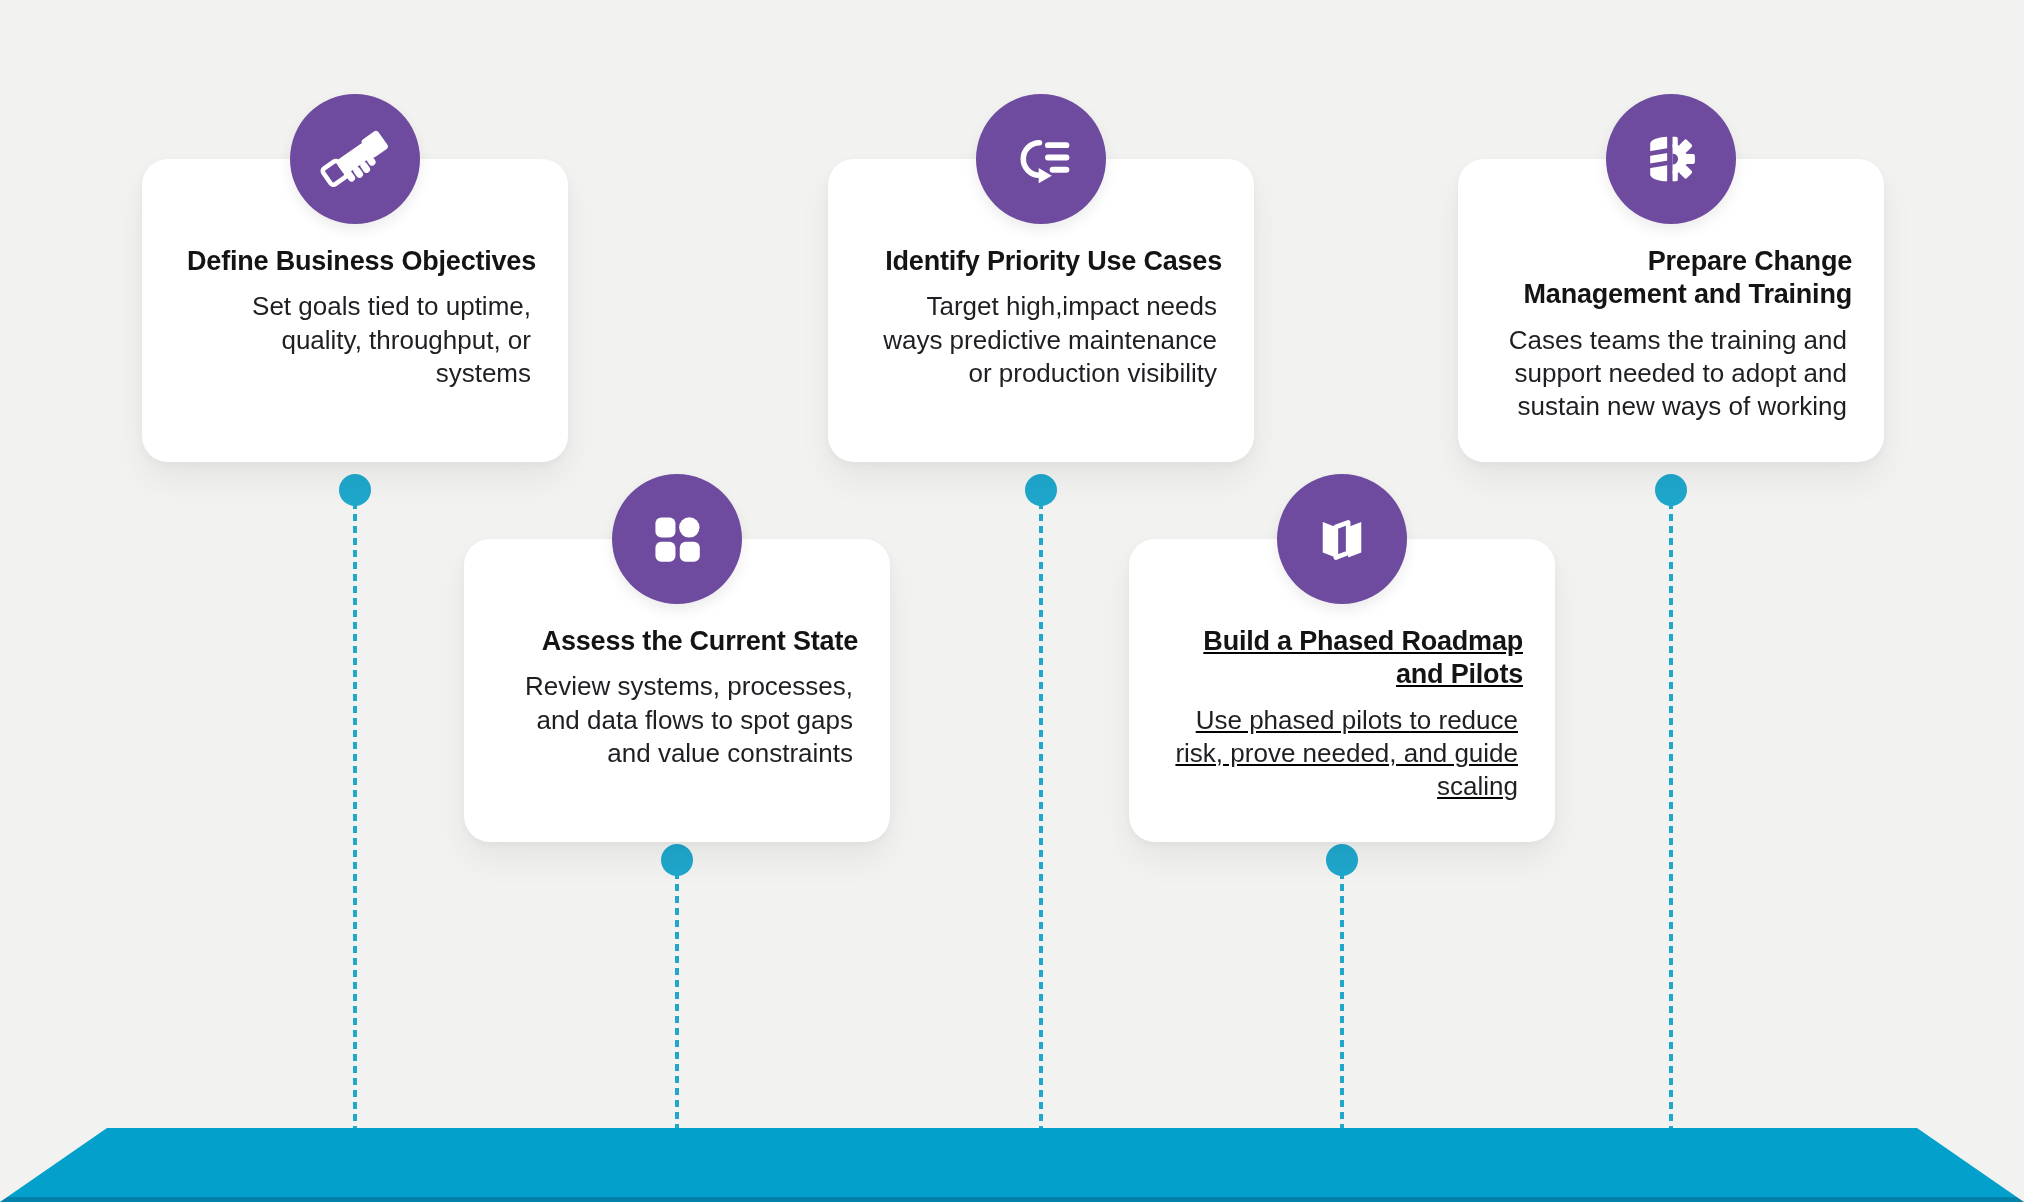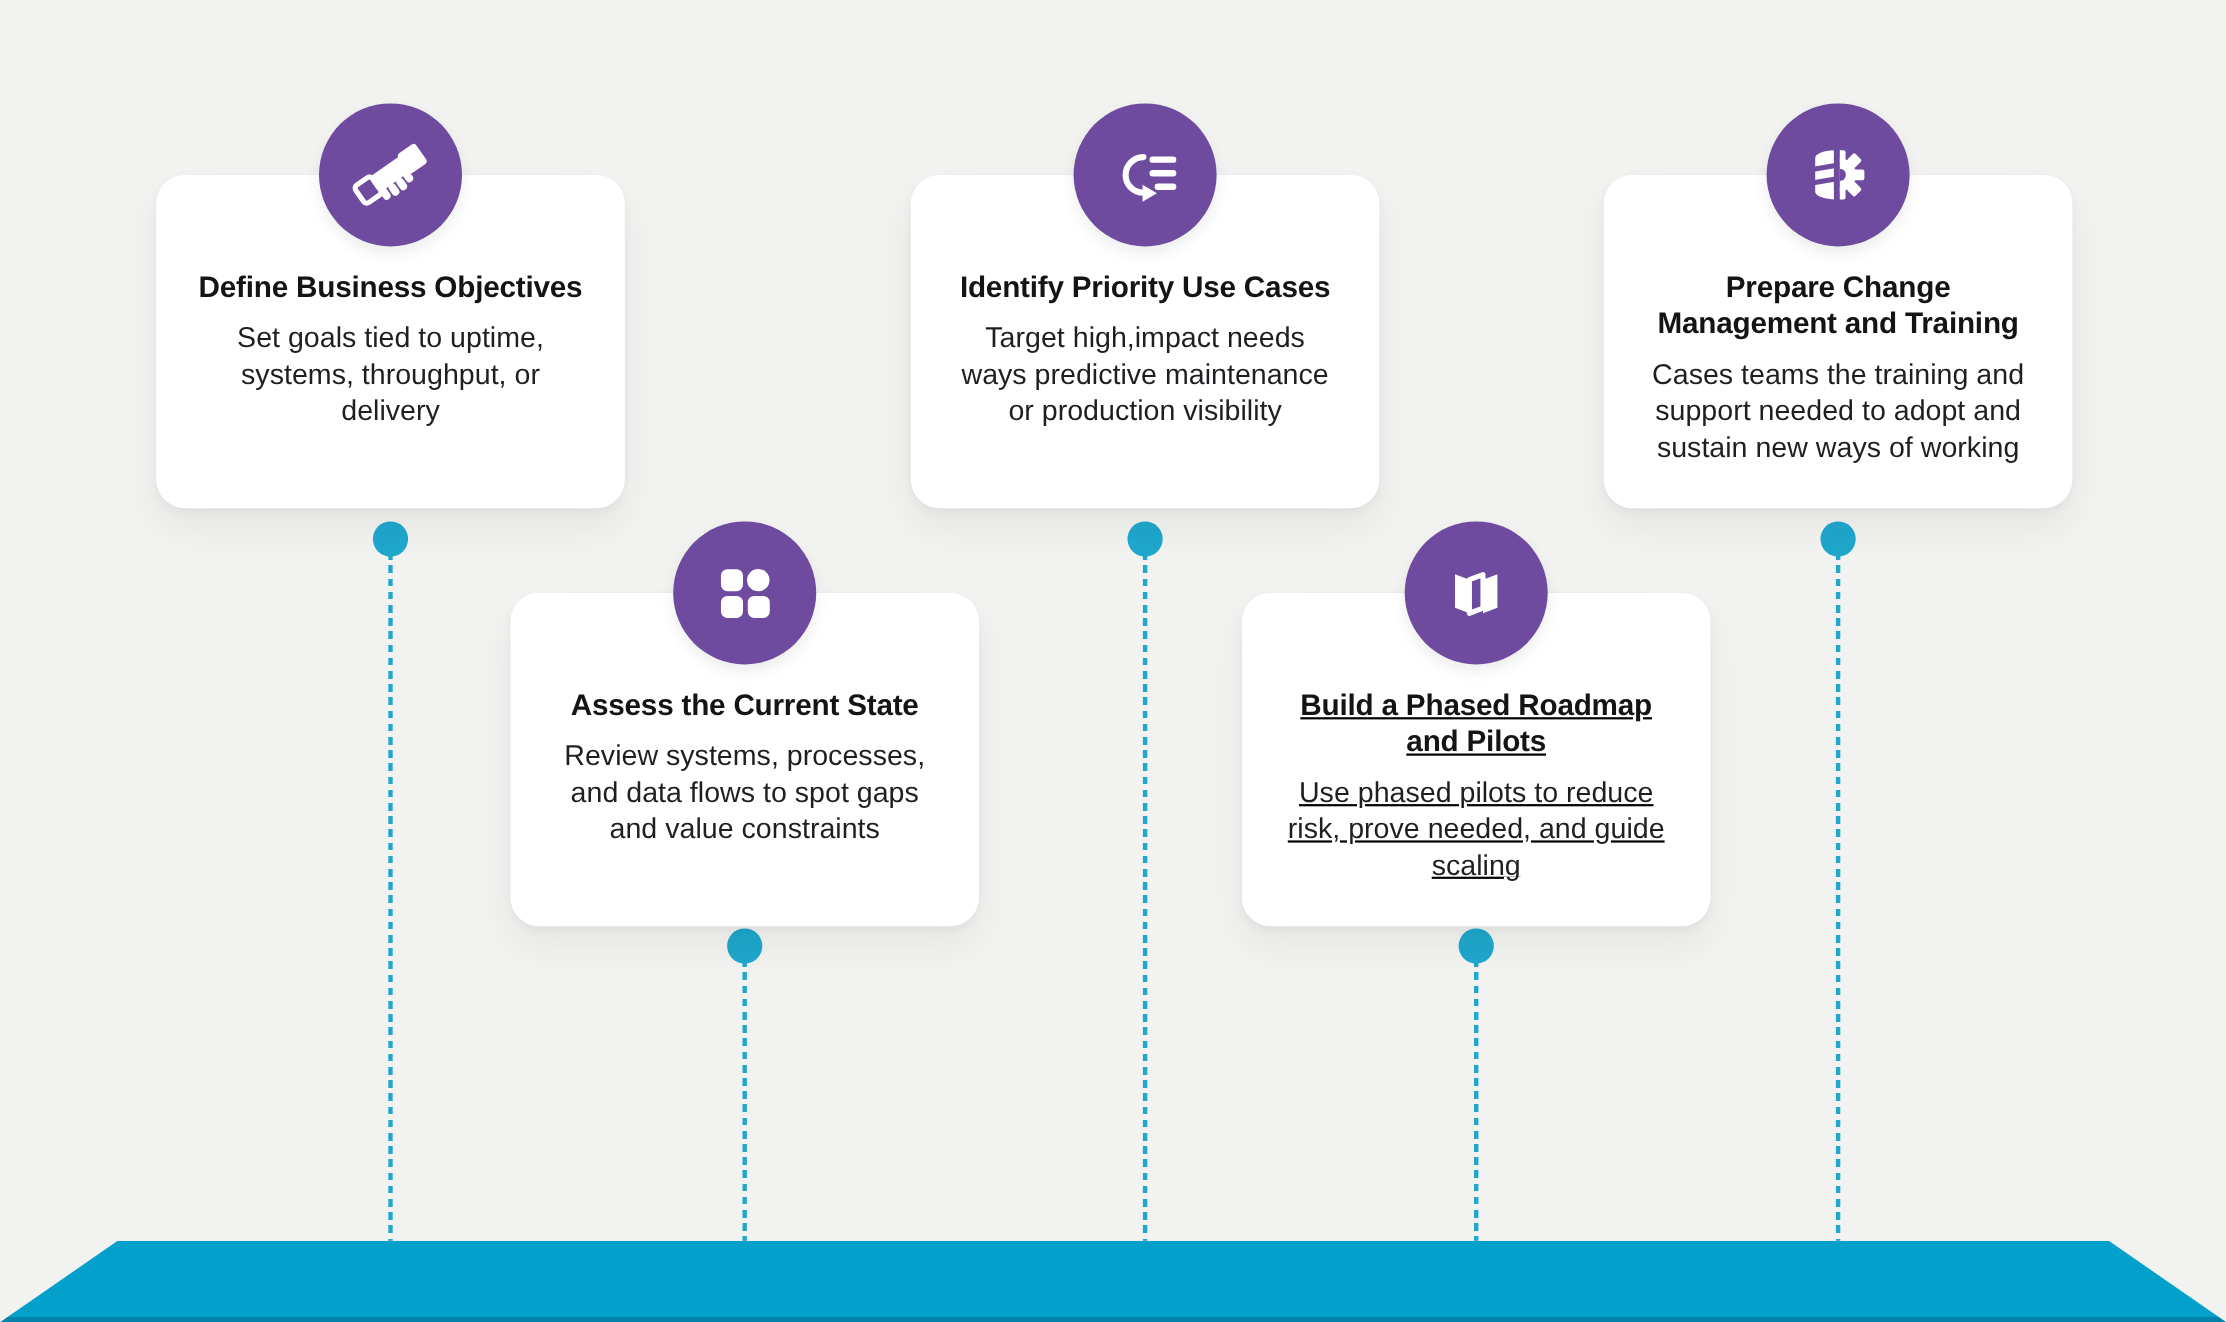--- a/index.html
+++ b/index.html
@@ -18,21 +18,21 @@
   .step-1{left:142px; top:159px;}
   .step-2{left:464px; top:539px;}
   .step-3{left:828px; top:159px;}
   .step-4{left:1129px; top:539px;text-decoration:underline;}
   .step-5{left:1458px; top:159px;}
 
   .card{
     position:relative; width:426px; height:303px;
     background:var(--card); border-radius:26px;
     box-shadow:0 18px 34px rgba(0,0,0,.055), 0 3px 8px rgba(0,0,0,.04);
-    padding:86px 32px 0 32px; text-align:center; z-index:2;
+    padding:86px 32px 0 32px; text-align:right; z-index:2;
   }
   .card h2{
     font-size:27px; line-height:1.24; font-weight:700; color:var(--title);
     letter-spacing:-0.2px;
   }
   .card p{
     margin:12px auto 0 auto; max-width:352px;
     font-size:26px; line-height:1.28; font-weight:400; color:var(--body);
   }
   .icon-circle{
@@ -68,21 +68,21 @@
 </head>
 <body>
 
 <div class="canvas">
 
   <div class="step step-1 row-top">
     <div class="connector"></div>
     <div class="node-dot"></div>
     <div class="card">
       <h2>Define Business Objectives</h2>
-      <p>Set goals tied to uptime, systems, throughput, or delivery</p>
+      <p>Set goals tied to uptime, quality, throughput, or systems</p>
     </div>
     <div class="icon-circle">
       <svg viewBox="0 0 48 48" aria-hidden="true">
         <g transform="rotate(-35 24 24)">
           <rect x="2" y="17.5" width="12" height="12.5" rx="2.2" fill="none" stroke="#fff" stroke-width="3"></rect>
           <rect x="33.5" y="16.5" width="13" height="14" rx="2.2" fill="#fff"></rect>
           <rect x="12.5" y="18" width="23.5" height="11" rx="3.5" fill="#fff"></rect>
           <g fill="#fff">
             <rect x="12.8" y="27.5" width="4.6" height="7.6" rx="2.3"></rect>
             <rect x="18.4" y="28.5" width="4.6" height="7.6" rx="2.3"></rect>

